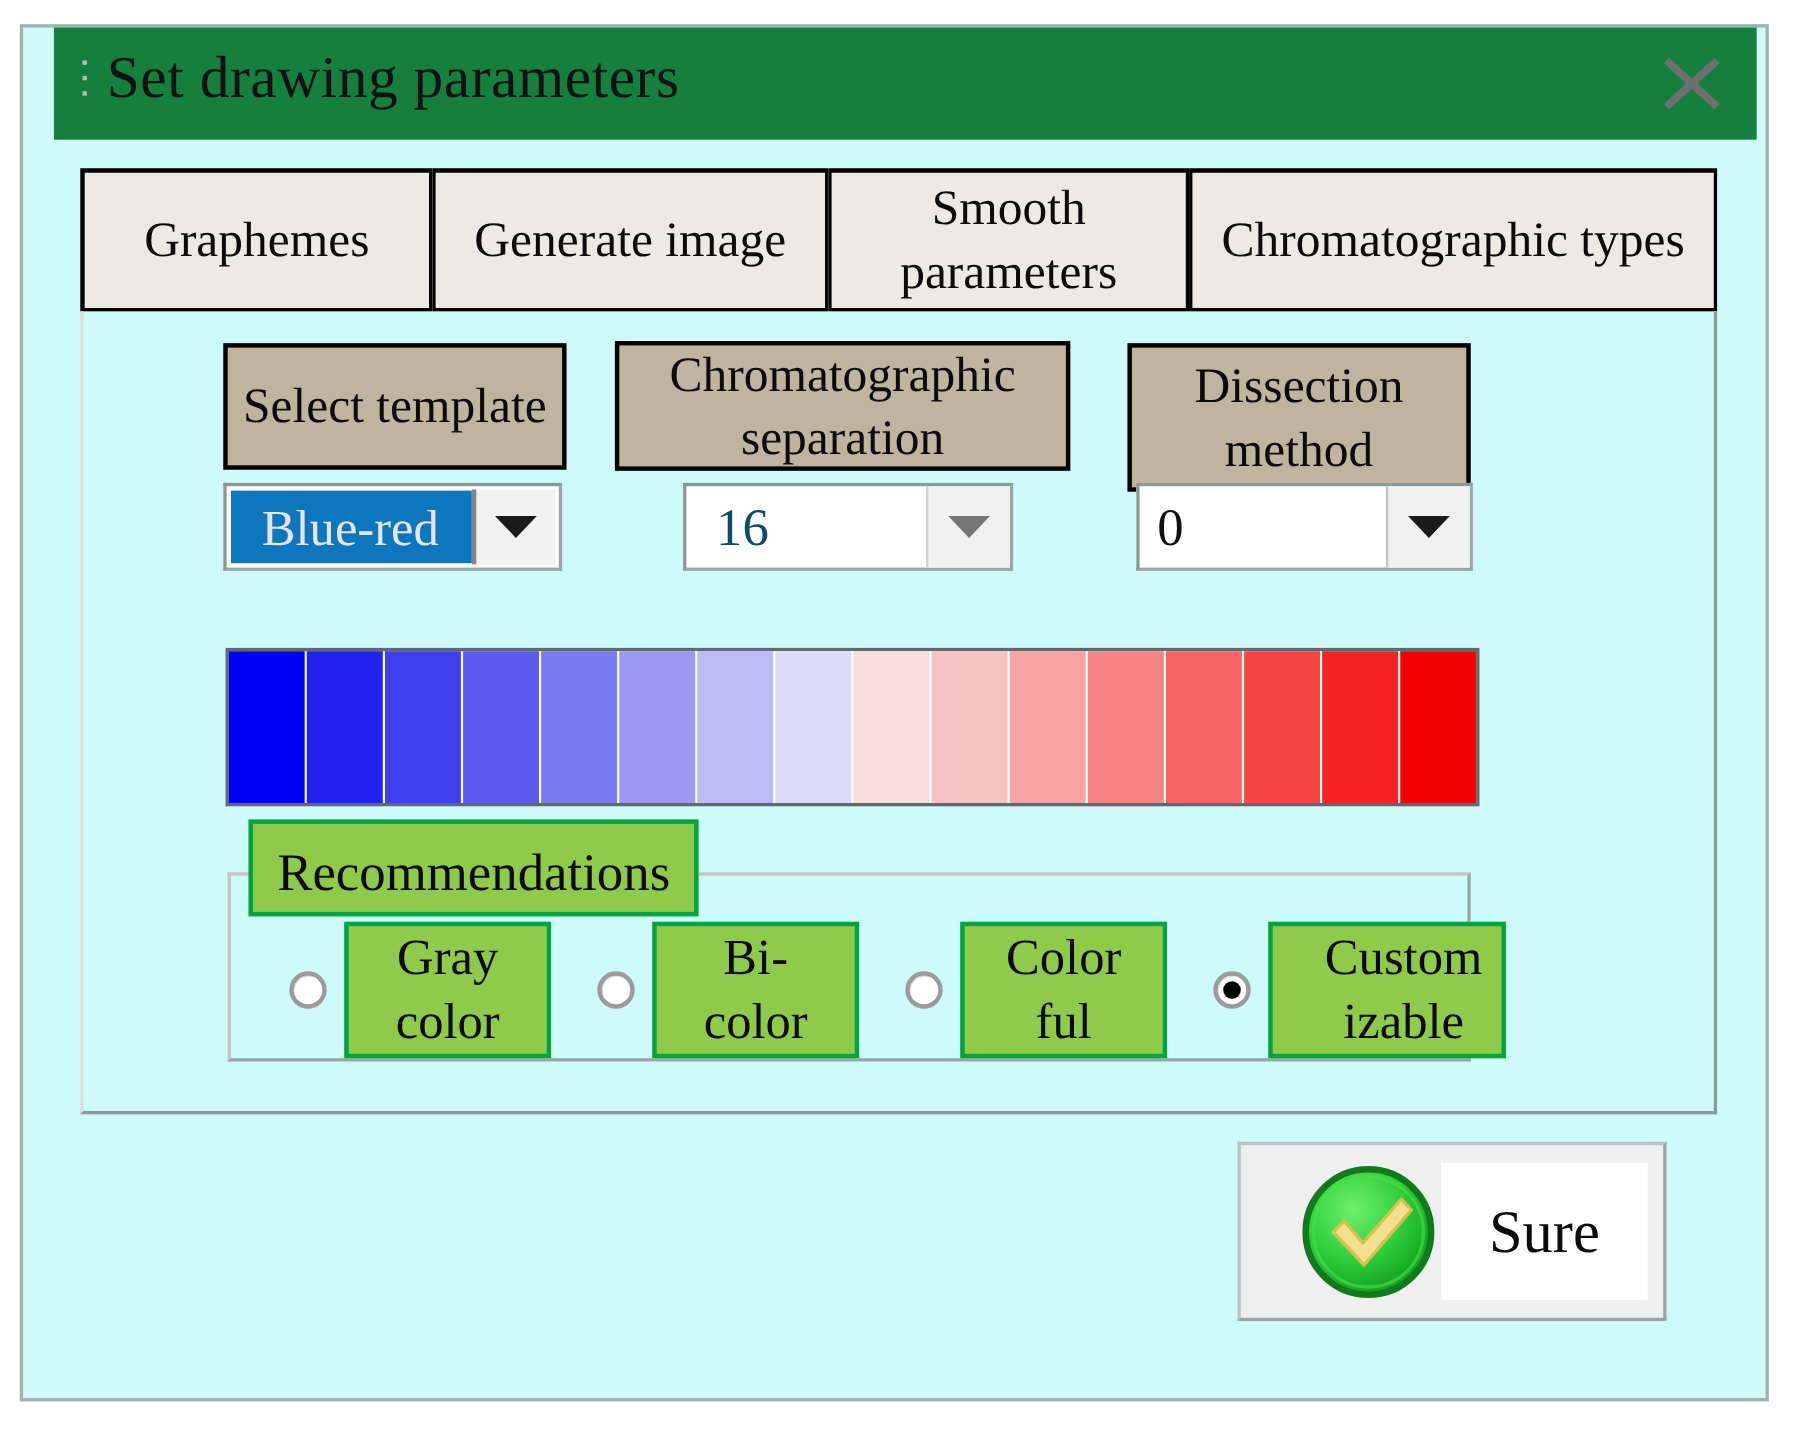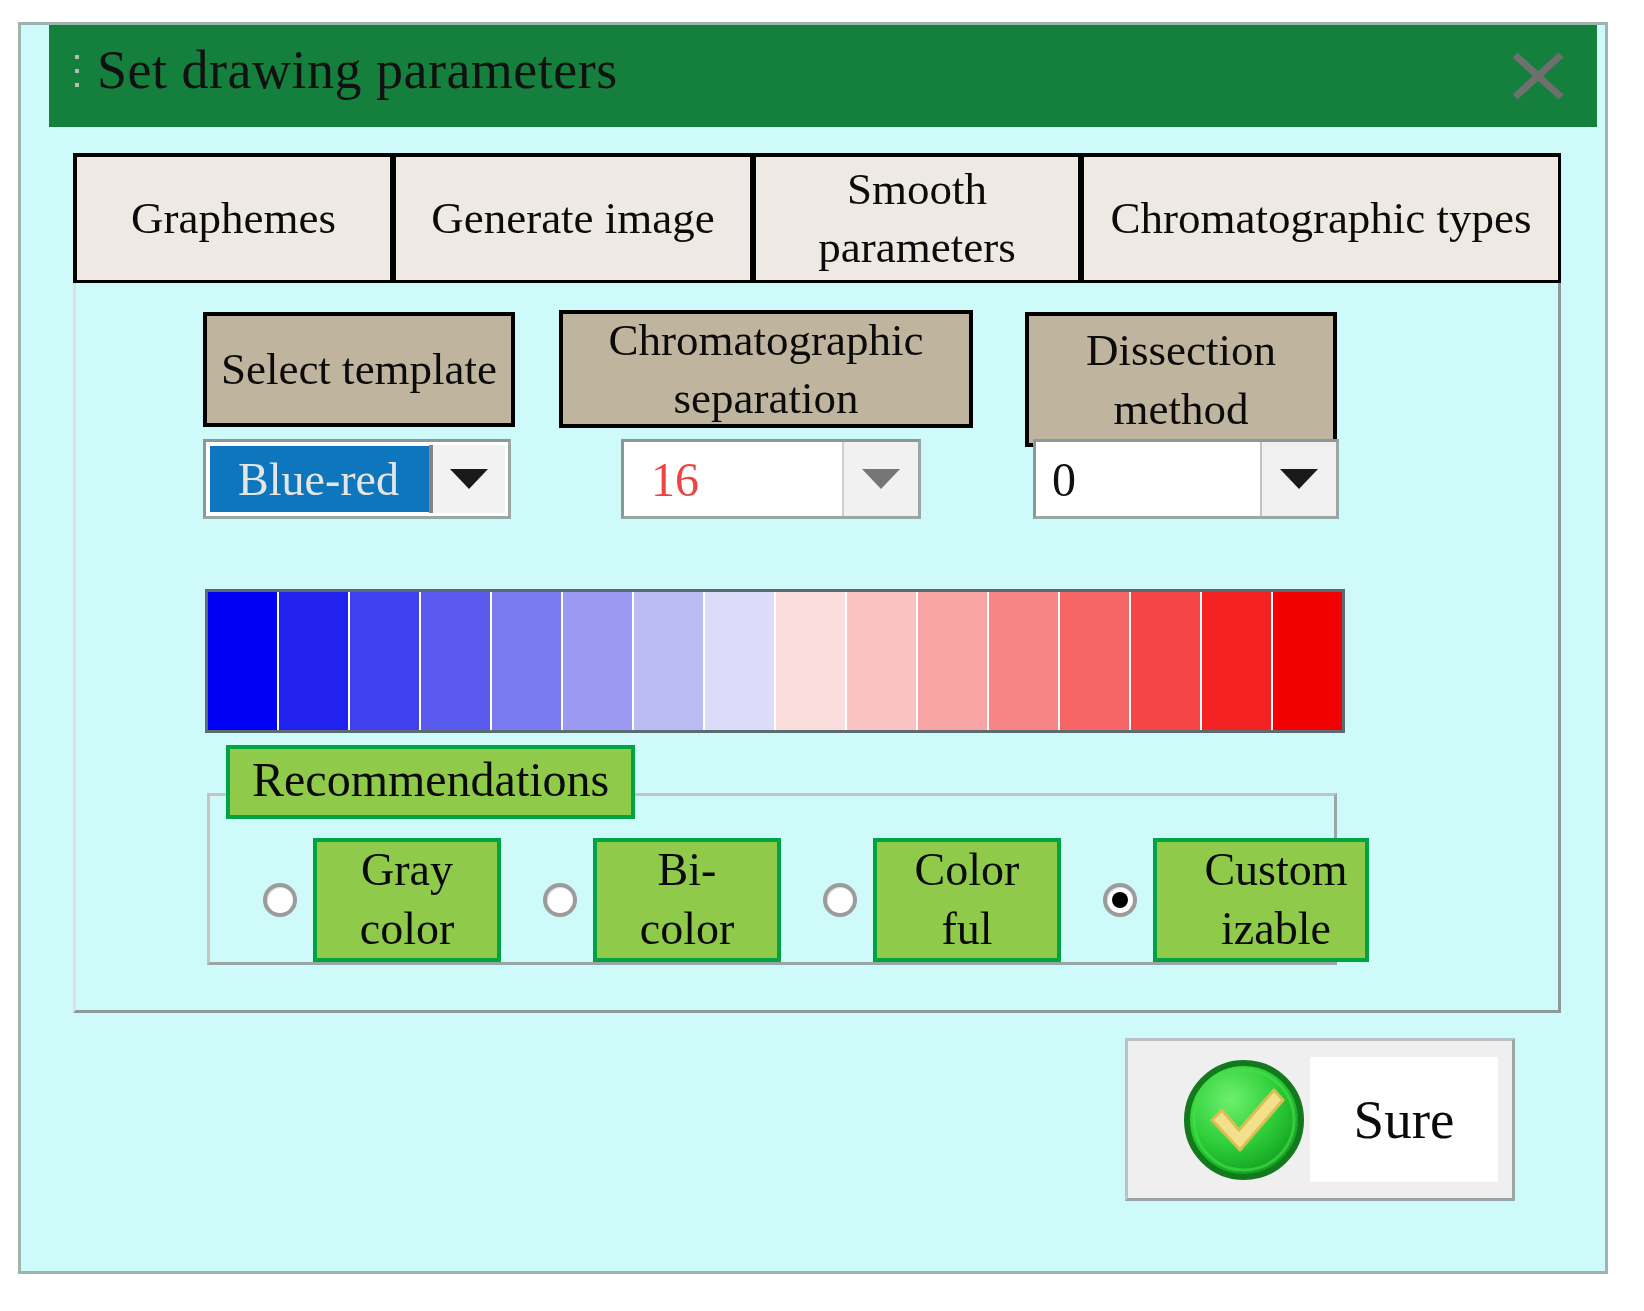--- a/index.html
+++ b/index.html
@@ -153,21 +153,21 @@
   .combo-value {
     flex: 1;
     display: flex;
     align-items: center;
     padding-left: 16px;
     font-size: 48px;
     color: #111111;
     overflow: hidden;
     white-space: nowrap;
   }
-  .combo-value.gray { color: #ef4444; padding-left: 27px; }
+  .combo-value.gray { color: #0c4a6e; padding-left: 27px; }
   .combo-arrow {
     width: 74px;
     border-left: 2px solid #c2c2c2;
     background: #f0f0f0;
     display: flex;
     align-items: center;
     justify-content: center;
   }
   .combo-arrow .caret {
     width: 0; height: 0;
@@ -225,21 +225,21 @@
     box-sizing: border-box;
     background: transparent;
   }
   .rec-legend {
     position: absolute;
     left: 205px;
     top: 720px;
     background: #8fca4a;
     border: 4px solid #00a443;
     box-sizing: border-box;
-    padding: 6px 22px 10px 22px;
+    padding: 20px 22px 10px 22px;
     font-size: 48px;
     color: #0a0a0a;
     line-height: 1.05;
   }
 
   .radio-row {
     position: absolute;
     left: 186px;
     top: 800px;
     width: 1130px;

